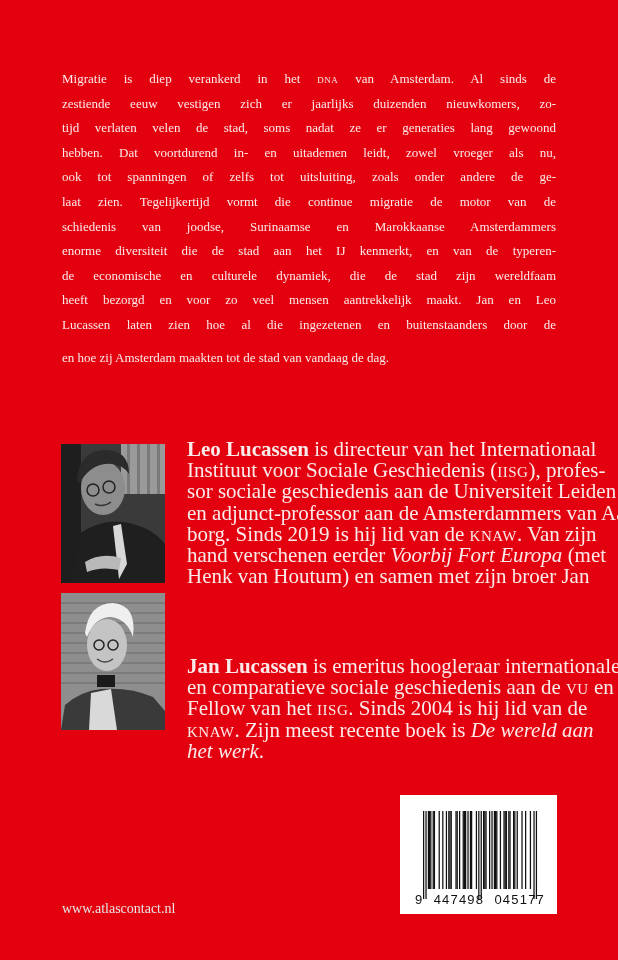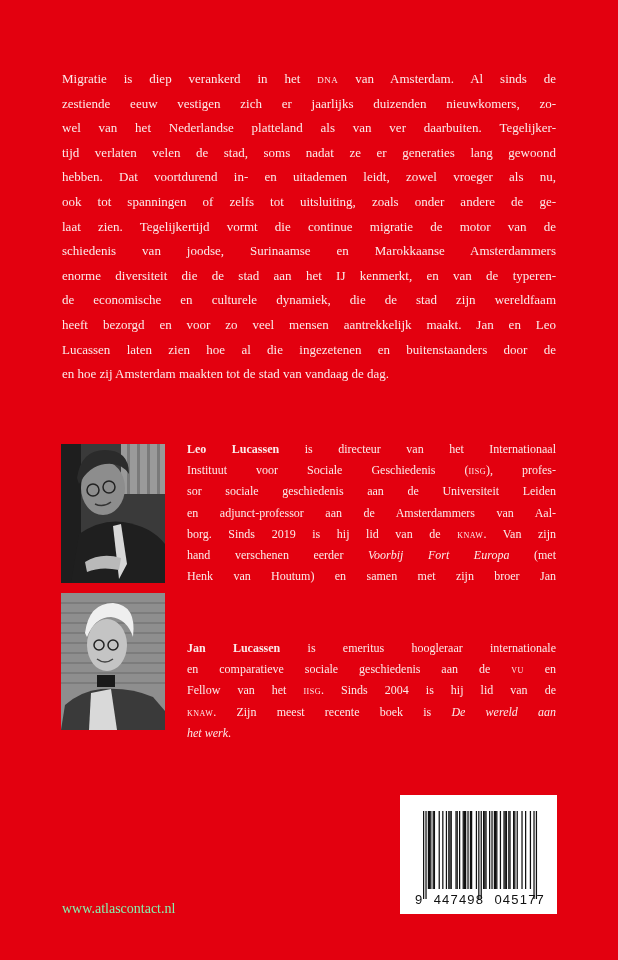--- a/index.html
+++ b/index.html
@@ -9,62 +9,61 @@
       font-family: "Liberation Serif", "DejaVu Serif", serif;
       color: #fbeaea;
       position: relative;
     }
     .blurb {
       position: absolute; left: 62px; top: 67px; width: 494px;
       font-size: 13px; line-height: 24.6px;
       text-align: justify;
     }
     .blurb .line { display: block; text-align: justify; text-align-last: justify; white-space: nowrap; }
-    .blurb .line.last { text-align-last: left; }
+    .blurb .line.last { text-align-last: left; margin-top: 8px; }
     .sc { font-variant: small-caps; text-transform: lowercase; letter-spacing: 0.5px; }
     .photo {
       position: absolute; left: 61px; width: 104px;
       background: #555;
       overflow: hidden;
     }
     .photo svg { display: block; width: 100%; height: 100%; }
     .photo-leo { top: 444px; height: 139px; }
     .photo-jan { top: 593px; height: 137px; }
     .bio {
       position: absolute; left: 187px; width: 369px;
-      font-size: 12px; line-height: 21.2px;
+      font-size: 21px; line-height: 21.2px;
     }
     .bio .line { display: block; text-align: justify; text-align-last: justify; white-space: nowrap; }
     .bio .line.last { text-align-last: left; }
     .bio b { font-weight: bold; }
     .bio-leo { top: 439px; }
-    .bio-jan { top: 638px; }
+    .bio-jan { top: 656px; }
     .website {
       position: absolute; left: 62px; top: 901px;
-      font-size: 14px; color: #86efac;
+      font-size: 14px; color: #e5e5e5;
     }
     .barcode-box {
       position: absolute; left: 400px; top: 795px; width: 157px; height: 119px;
       background: #ffffff;
     }
     .barcode-box svg { position: absolute; left: 0; top: 0; }
     .isbn {
       position: absolute; left: 15px; top: 97px; width: 130px;
       font-family: "Liberation Sans", "DejaVu Sans", sans-serif;
       font-size: 13px; color: #111; letter-spacing: 1.2px;
       display: flex; justify-content: space-between;
     }
   </style>
 </head>
 <body>
 
 <div class="blurb">
   <span class="line"><span>Migratie is diep verankerd in het </span><span class="sc">DNA</span><span> van Amsterdam. Al sinds de</span></span>
   <span class="line">zestiende eeuw vestigen zich er jaarlijks duizenden nieuwkomers, zo-</span>
-  <span class="line">wel van het Nederlandse platteland als van ver daarbuiten. Tegelijker-</span>
   <span class="line">tijd verlaten velen de stad, soms nadat ze er generaties lang gewoond</span>
   <span class="line">hebben. Dat voortdurend in- en uitademen leidt, zowel vroeger als nu,</span>
   <span class="line">ook tot spanningen of zelfs tot uitsluiting, zoals onder andere de ge-</span>
   <span class="line">laat zien. Tegelijkertijd vormt die continue migratie de motor van de</span>
   <span class="line">schiedenis van joodse, Surinaamse en Marokkaanse Amsterdammers</span>
   <span class="line">enorme diversiteit die de stad aan het IJ kenmerkt, en van de typeren-</span>
   <span class="line">de economische en culturele dynamiek, die de stad zijn wereldfaam</span>
   <span class="line">heeft bezorgd en voor zo veel mensen aantrekkelijk maakt. Jan en Leo</span>
   <span class="line">Lucassen laten zien hoe al die ingezetenen en buitenstaanders door de</span>
   <span class="line last">en hoe zij Amsterdam maakten tot de stad van vandaag de dag.</span>

